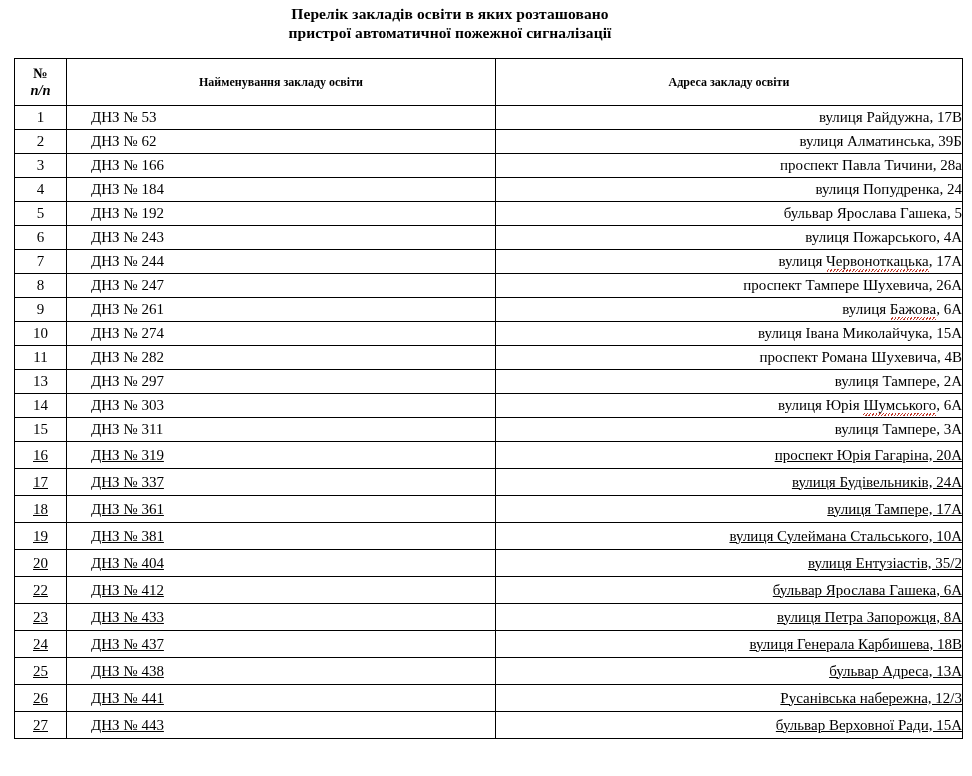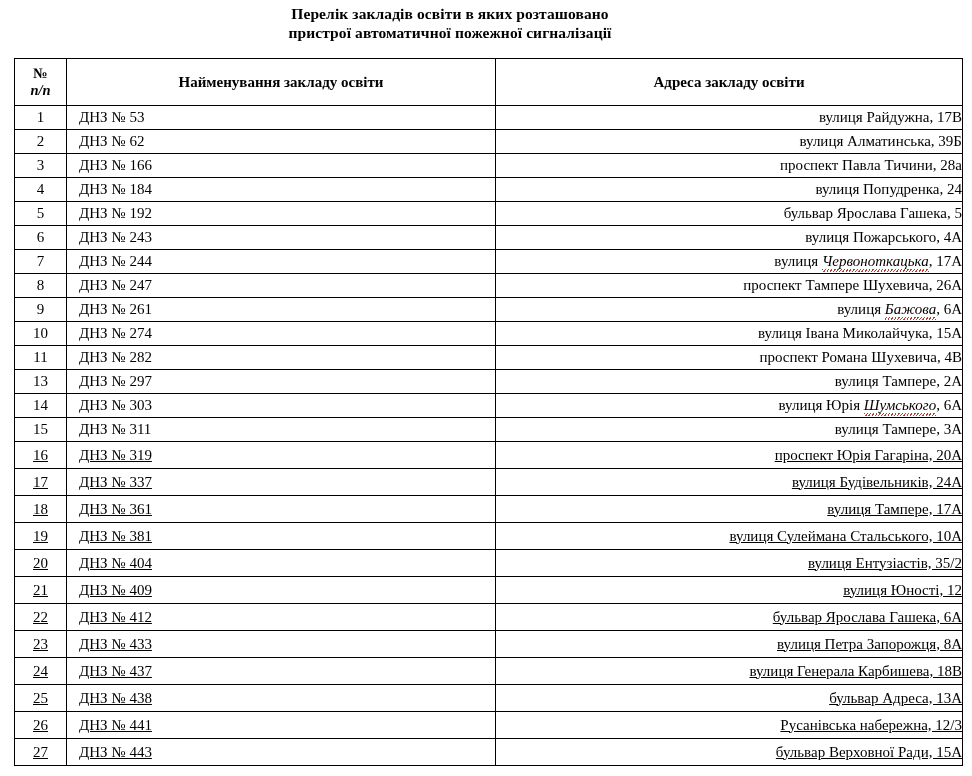--- a/index.html
+++ b/index.html
@@ -61,21 +61,21 @@
 
   
   col.c-num   { width: 52px; }
   col.c-name  { width: 429px; }
   col.c-addr  { width: 467px; }
 
   thead th {
     font-weight: bold;
     text-align: center;
     height: 46px;
-    font-size: 15px;
+    font-size: 12px;
     line-height: 17px;
   }
   thead th.th-num {
     font-size: 14.5px;
   }
   thead th.th-num .nn {
     display: block;
   }
   thead th.th-num .pp {
     display: block;
@@ -88,33 +88,32 @@
     line-height: 19px;
   }
   tbody tr.tall td {
     height: 26px;
     text-decoration: underline;
   }
   tbody td.cell-num {
     text-align: center;
   }
   tbody td.cell-name {
-    padding-left: 12px;
+    padding-left: 24px;
     text-align: left;
   }
   tbody td.cell-addr {
     padding-left: 8px;
     text-align: right;
   }
 
   
   .sp {
     position: relative;
     white-space: nowrap;
-    font-style: italic;
   }
   .sp::after {
     content: "";
     position: absolute;
     left: 0;
     right: 0;
     bottom: -3px;
     height: 3px;
     background-image:
       repeating-linear-gradient(
@@ -242,25 +241,20 @@
             <td class="cell-num">19</td>
             <td class="cell-name">ДНЗ № 381</td>
             <td class="cell-addr">вулиця Сулеймана Стальського, 10А</td>
           </tr>
           <tr class="tall">
             <td class="cell-num">20</td>
             <td class="cell-name">ДНЗ № 404</td>
             <td class="cell-addr">вулиця Ентузіастів, 35/2</td>
           </tr>
           <tr class="tall">
-            <td class="cell-num">21</td>
-            <td class="cell-name">ДНЗ № 409</td>
-            <td class="cell-addr">вулиця Юності, 12</td>
-          </tr>
-          <tr class="tall">
             <td class="cell-num">22</td>
             <td class="cell-name">ДНЗ № 412</td>
             <td class="cell-addr">бульвар Ярослава Гашека, 6А</td>
           </tr>
           <tr class="tall">
             <td class="cell-num">23</td>
             <td class="cell-name">ДНЗ № 433</td>
             <td class="cell-addr">вулиця Петра Запорожця, 8А</td>
           </tr>
           <tr class="tall">

